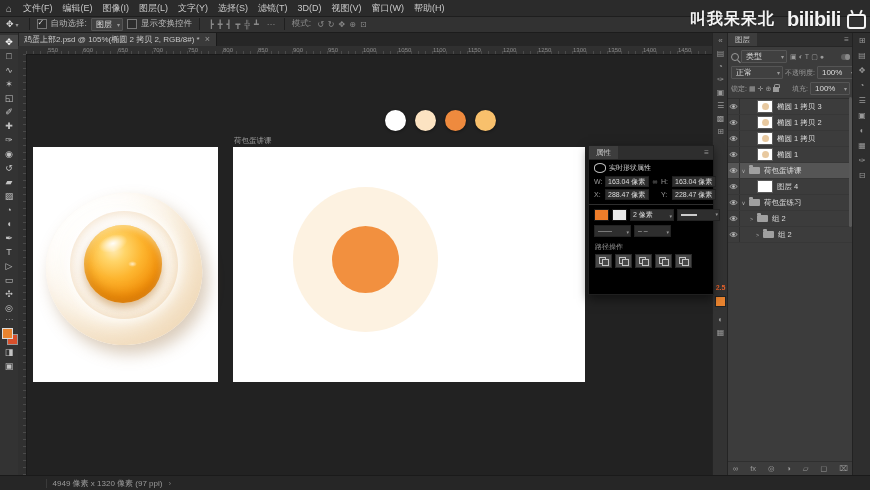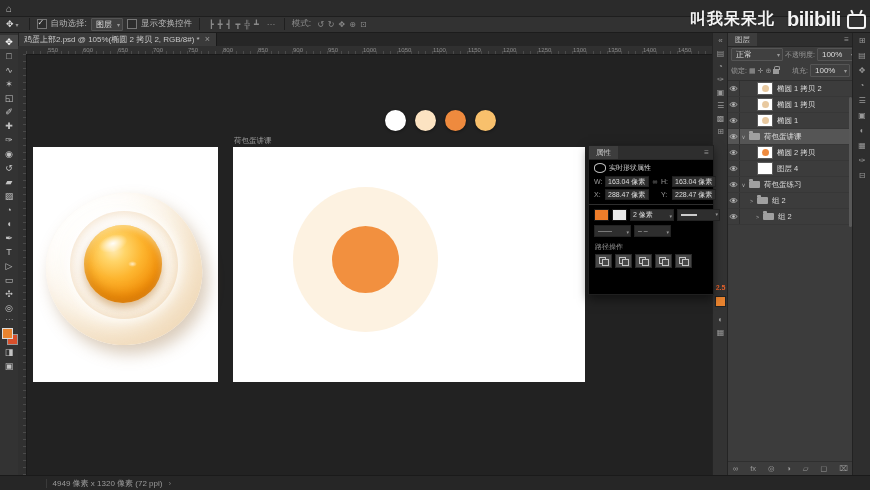--- a/index.html
+++ b/index.html
@@ -164,20 +164,34 @@
   .wm-tv::before{left:2px;transform:rotate(-25deg);}
   .wm-tv::after{right:2px;transform:rotate(25deg);}
 </style>
 </head>
 <body>
 
 <div class="app">
 
   <div class="menu-bar">
     <span class="home-btn">⌂</span>
+    <div class="menu-items">
+
+    <span class="menu-item">文件(F)</span>
+        <span class="menu-item">编辑(E)</span>
+        <span class="menu-item">图像(I)</span>
+        <span class="menu-item">图层(L)</span>
+        <span class="menu-item">文字(Y)</span>
+        <span class="menu-item">选择(S)</span>
+        <span class="menu-item">滤镜(T)</span>
+        <span class="menu-item">3D(D)</span>
+        <span class="menu-item">视图(V)</span>
+        <span class="menu-item">窗口(W)</span>
+        <span class="menu-item">帮助(H)</span>
+      </div>
   </div>
 
   <div class="options-bar">
     <span class="tool-chip">✥</span>
     <span class="vdiv"></span>
     <span class="cb checked"></span>
     <span class="opt-label">自动选择:</span>
     <span class="select">图层</span>
     <span class="cb"></span>
     <span class="opt-label">显示变换控件</span>
@@ -361,115 +375,128 @@
     <span class="dicon">◐</span>
         <span class="dicon">▦</span>
       </div>
   </div>
 
   <div class="layers-panel">
     <div class="panel-tabs">
       <span class="ptab active">图层</span>
       <span class="pmenu">≡</span>
     </div>
+    <div class="filter-row">
+      <span class="search-ico"></span>
+      <span class="select kind">类型</span>
+      <div class="ficons">
+
+      <span class="ficon">▣</span>
+          <span class="ficon">◐</span>
+          <span class="ficon">T</span>
+          <span class="ficon">▢</span>
+          <span class="ficon">●</span>
+        </div>
+      <span class="ftoggle"></span>
+    </div>
     <div class="blend-row">
       <span class="select blend">正常</span>
       <span class="plabel">不透明度:</span>
       <span class="select tiny">100%</span>
     </div>
     <div class="lock-row">
       <span class="plabel">锁定:</span>
       <div class="licons">
 
       <span class="licon">▦</span>
           <span class="licon">✛</span>
           <span class="licon">⊕</span>
         </div>
       <span class="lock-shape"></span>
       <span class="plabel fill">填充:</span>
       <span class="select tiny">100%</span>
     </div>
     <div class="layers-list">
 
-        <div class="layer-row shape ind1">
+    <div class="layer-row shape ind1">
           <span class="leye">
             <svg width="9" height="7" viewBox="0 0 12 8">
               <path d="M1 4 Q6 -1.5 11 4 Q6 9.5 1 4 Z" fill="none" stroke="#c5c5c5" stroke-width="1"></path>
               <circle cx="6" cy="4" r="1.7" fill="#c5c5c5"></circle>
             </svg>
           </span>
           <span class="lindent"></span>
           <span class="lcaret"></span>
 
           <span class="thumb">
             <span class="dot" style="background: rgb(232, 201, 160);"></span>
           </span>
 
-          <span class="lname">椭圆 1 拷贝 2</span>
+          <span class="lname">椭圆 1 拷贝 3</span>
         </div>
         <div class="layer-row shape ind1">
           <span class="leye">
             <svg width="9" height="7" viewBox="0 0 12 8">
               <path d="M1 4 Q6 -1.5 11 4 Q6 9.5 1 4 Z" fill="none" stroke="#c5c5c5" stroke-width="1"></path>
               <circle cx="6" cy="4" r="1.7" fill="#c5c5c5"></circle>
             </svg>
           </span>
           <span class="lindent"></span>
           <span class="lcaret"></span>
 
           <span class="thumb">
             <span class="dot" style="background: rgb(232, 201, 160);"></span>
           </span>
 
-          <span class="lname">椭圆 1 拷贝</span>
+          <span class="lname">椭圆 1 拷贝 2</span>
         </div>
         <div class="layer-row shape ind1">
           <span class="leye">
             <svg width="9" height="7" viewBox="0 0 12 8">
               <path d="M1 4 Q6 -1.5 11 4 Q6 9.5 1 4 Z" fill="none" stroke="#c5c5c5" stroke-width="1"></path>
               <circle cx="6" cy="4" r="1.7" fill="#c5c5c5"></circle>
             </svg>
           </span>
           <span class="lindent"></span>
           <span class="lcaret"></span>
 
           <span class="thumb">
             <span class="dot" style="background: rgb(232, 201, 160);"></span>
           </span>
 
+          <span class="lname">椭圆 1 拷贝</span>
+        </div>
+        <div class="layer-row shape ind1">
+          <span class="leye">
+            <svg width="9" height="7" viewBox="0 0 12 8">
+              <path d="M1 4 Q6 -1.5 11 4 Q6 9.5 1 4 Z" fill="none" stroke="#c5c5c5" stroke-width="1"></path>
+              <circle cx="6" cy="4" r="1.7" fill="#c5c5c5"></circle>
+            </svg>
+          </span>
+          <span class="lindent"></span>
+          <span class="lcaret"></span>
+
+          <span class="thumb">
+            <span class="dot" style="background: rgb(232, 201, 160);"></span>
+          </span>
+
           <span class="lname">椭圆 1</span>
         </div>
         <div class="layer-row group sel">
           <span class="leye">
             <svg width="9" height="7" viewBox="0 0 12 8">
               <path d="M1 4 Q6 -1.5 11 4 Q6 9.5 1 4 Z" fill="none" stroke="#c5c5c5" stroke-width="1"></path>
               <circle cx="6" cy="4" r="1.7" fill="#c5c5c5"></circle>
             </svg>
           </span>
           <span class="lindent"></span>
           <span class="lcaret">∨</span>
           <span class="folder"></span>
 
           <span class="lname">荷包蛋讲课</span>
-        </div>
-        <div class="layer-row shape ind1">
-          <span class="leye">
-            <svg width="9" height="7" viewBox="0 0 12 8">
-              <path d="M1 4 Q6 -1.5 11 4 Q6 9.5 1 4 Z" fill="none" stroke="#c5c5c5" stroke-width="1"></path>
-              <circle cx="6" cy="4" r="1.7" fill="#c5c5c5"></circle>
-            </svg>
-          </span>
-          <span class="lindent"></span>
-          <span class="lcaret"></span>
-
-          <span class="thumb">
-            <span class="dot" style="background: rgb(238, 138, 62);"></span>
-          </span>
-
-          <span class="lname">椭圆 2 拷贝</span>
         </div>
         <div class="layer-row pix ind1">
           <span class="leye">
             <svg width="9" height="7" viewBox="0 0 12 8">
               <path d="M1 4 Q6 -1.5 11 4 Q6 9.5 1 4 Z" fill="none" stroke="#c5c5c5" stroke-width="1"></path>
               <circle cx="6" cy="4" r="1.7" fill="#c5c5c5"></circle>
             </svg>
           </span>
           <span class="lindent"></span>
           <span class="lcaret"></span>
@@ -543,21 +570,21 @@
       <span class="dicon">▣</span>
       <span class="dicon">◐</span>
       <span class="dicon">▦</span>
       <span class="dicon">✑</span>
       <span class="dicon">⊟</span>
     </div>
 
   <div class="status-bar">
     <span class="zoom">104.61%</span>
     <span class="sdiv"></span>
-    <span class="sinfo">4949 像素 x 1320 像素 (72 ppi)</span>
+    <span class="sinfo">4949 像素 x 1320 像素 (97 ppi)</span>
     <span class="sarrow">›</span>
   </div>
 
   <div class="watermark">
     <span class="wm-name">叫我呆呆北</span>
     <span class="wm-logo">bilibili</span>
     <span class="wm-tv"></span>
   </div>
 
 </div>

